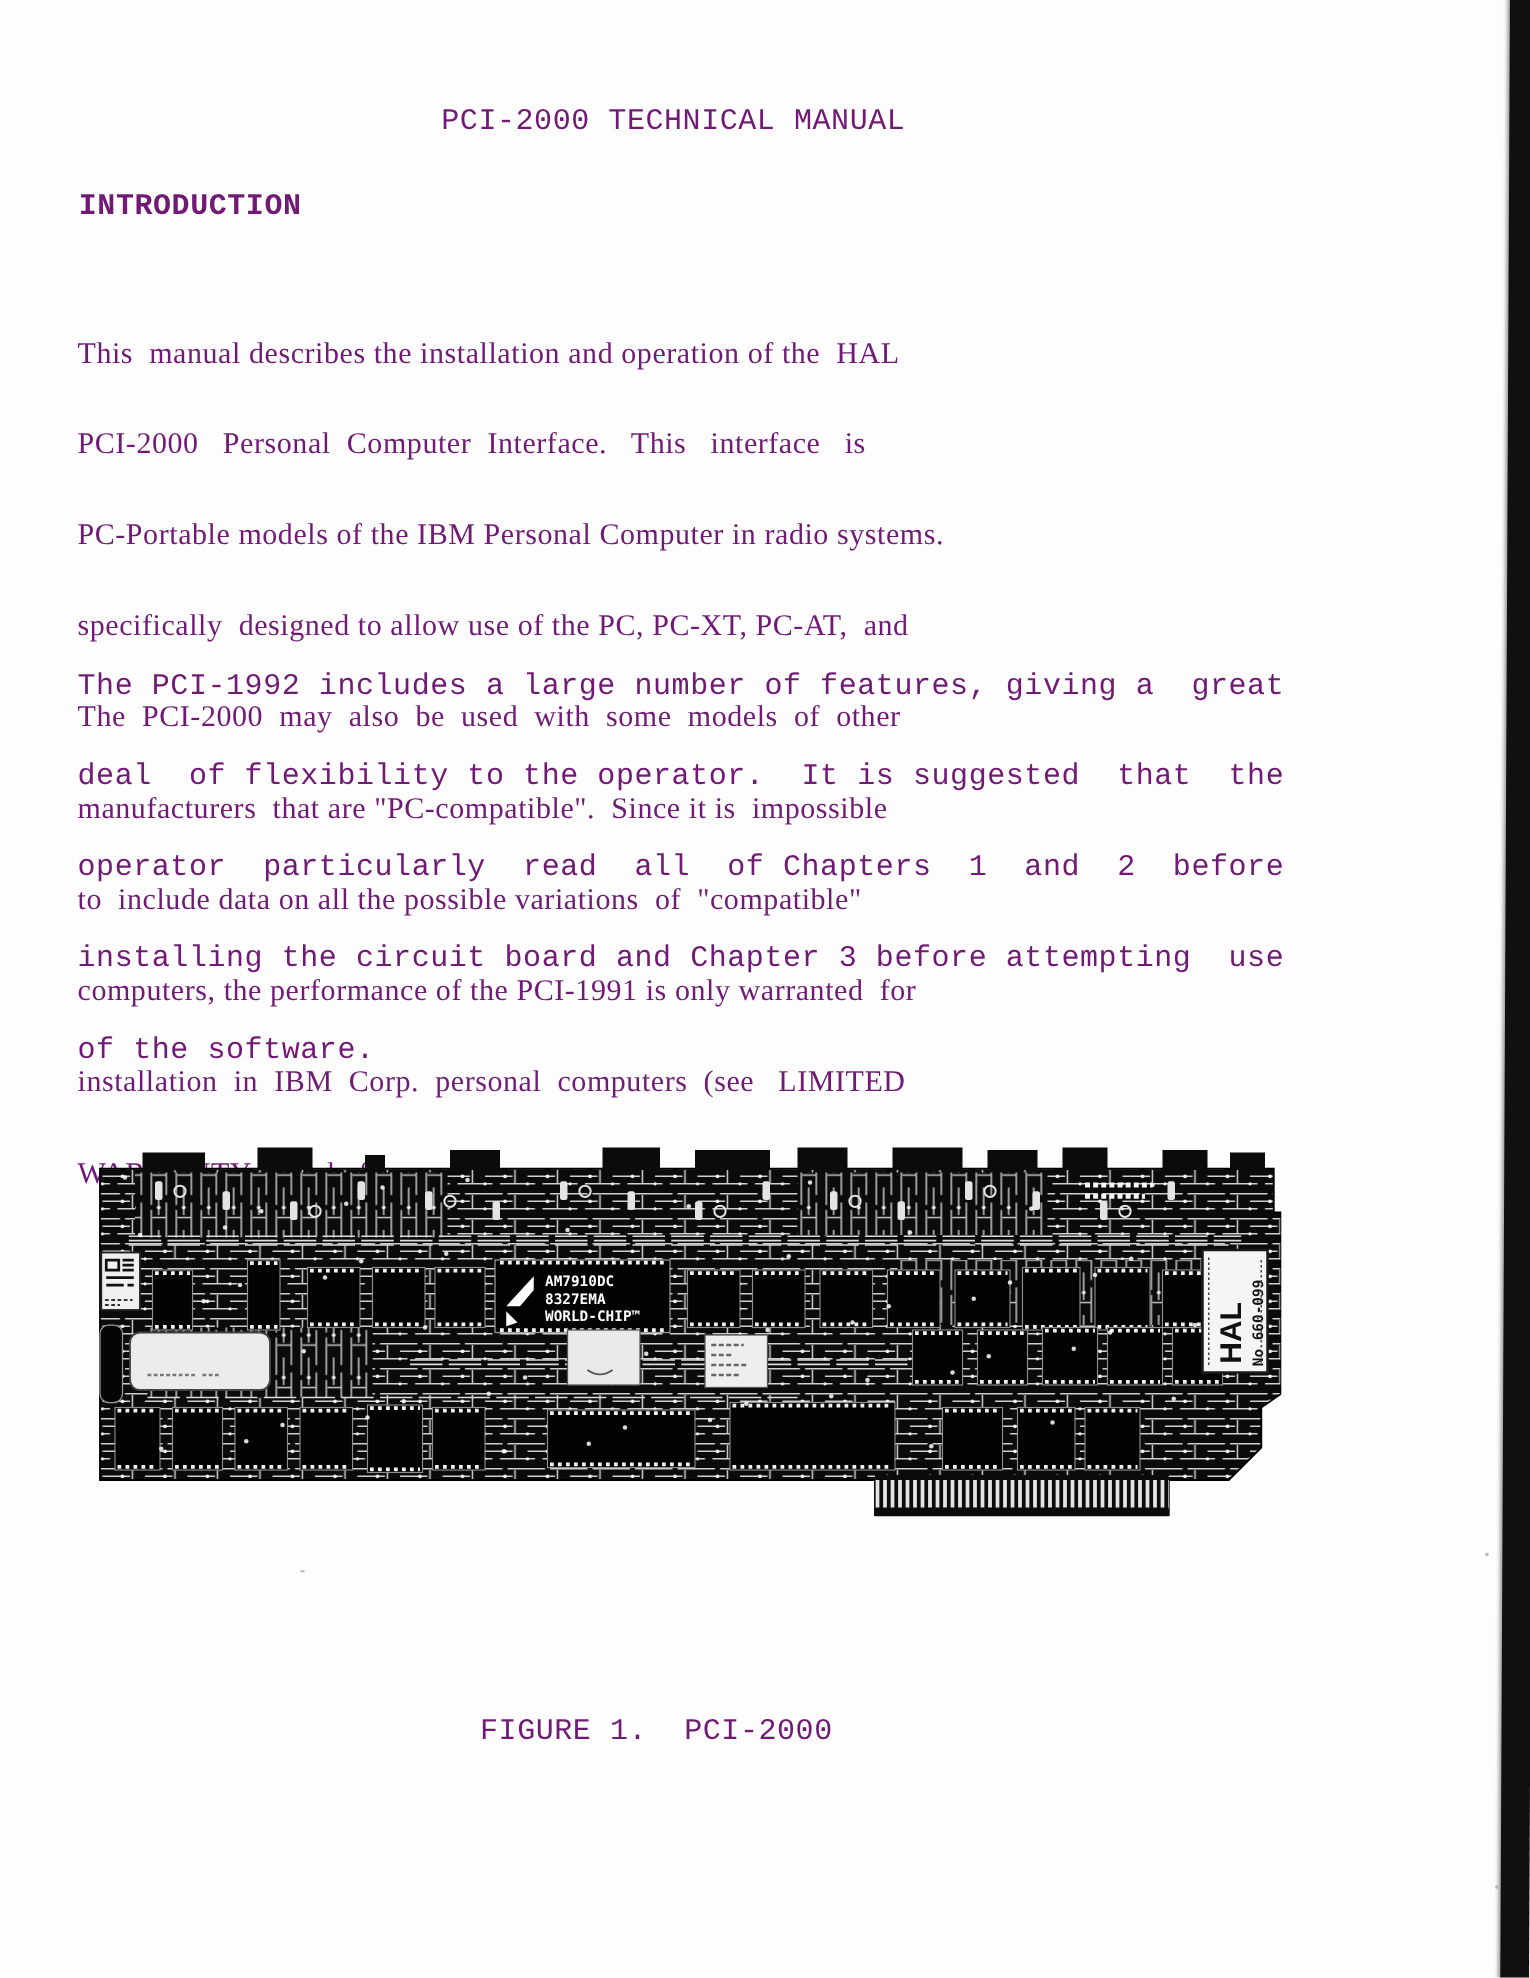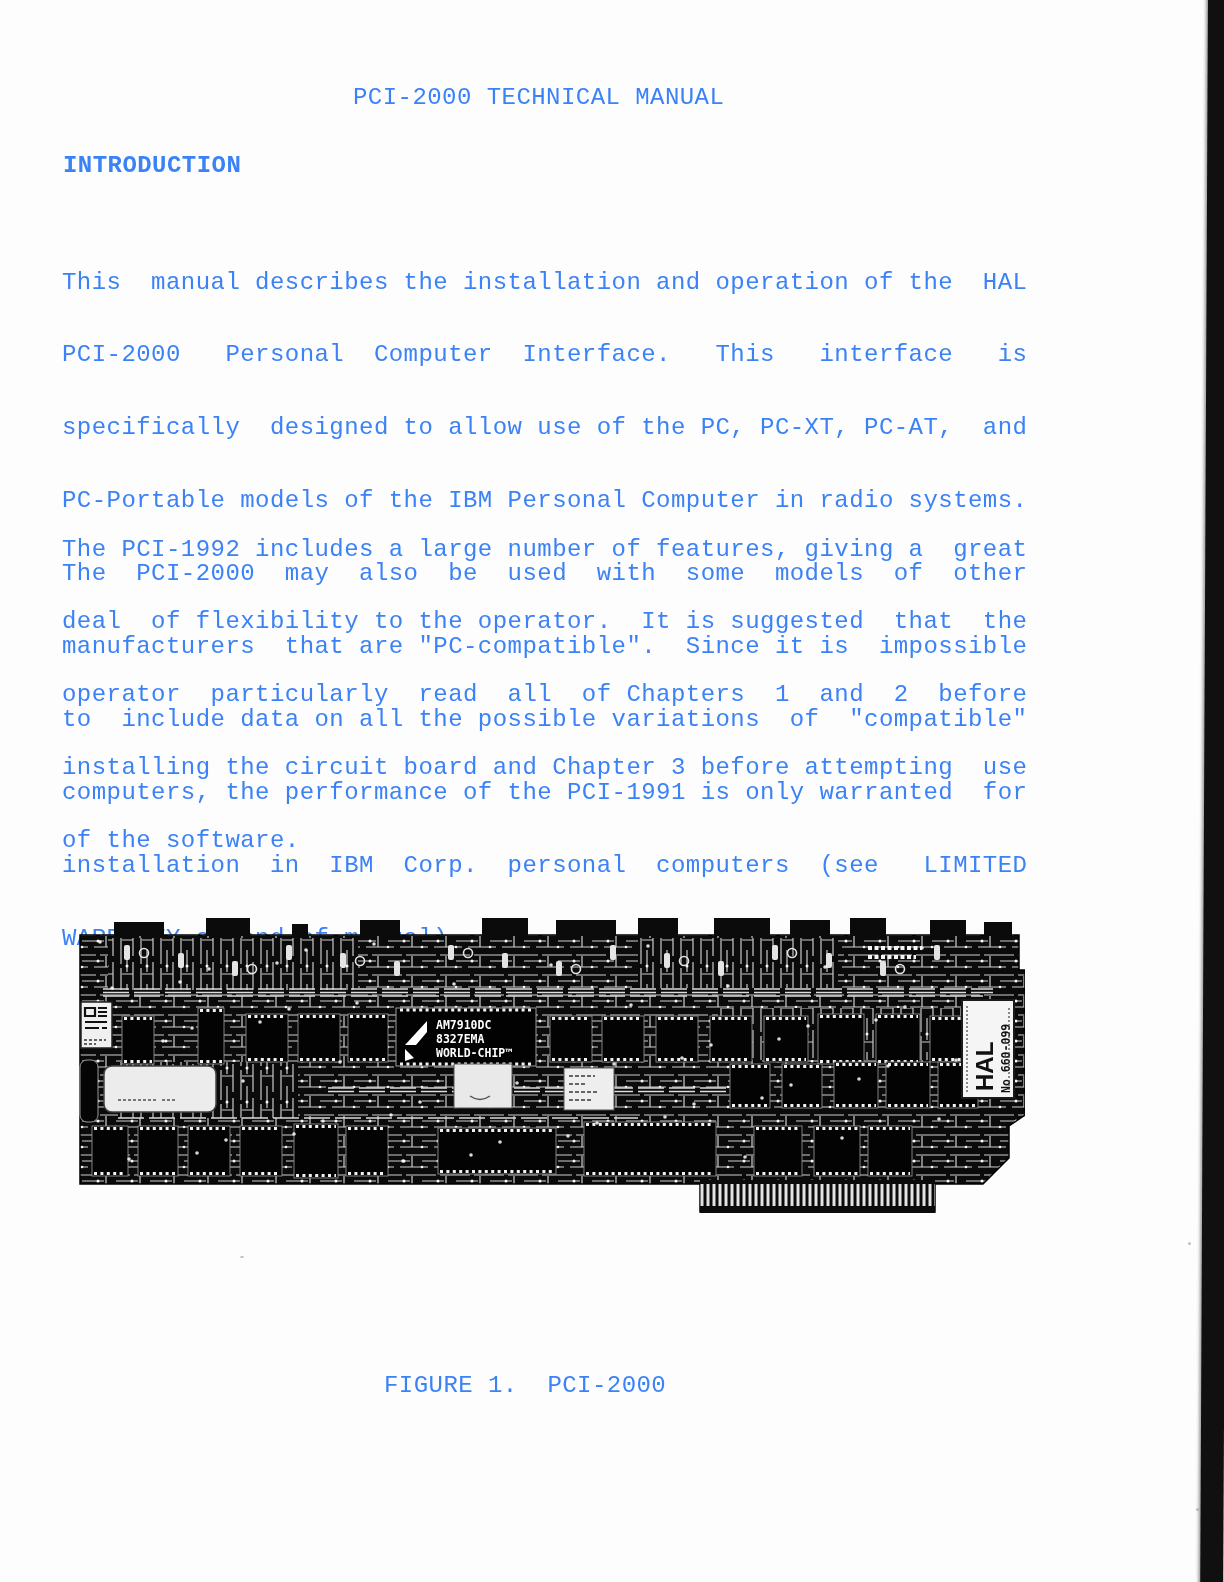--- a/index.html
+++ b/index.html
@@ -3,26 +3,26 @@
 <meta charset="utf-8">
 <style>
   html,body{margin:0;padding:0;}
   body{
     width:1224px;height:1582px;position:relative;background:#ffffff;
     font-family:"Liberation Mono","DejaVu Sans Mono",monospace;color:#1a1a1a;
   }
   .page{position:absolute;inset:0;background:#fdfdfd;overflow:hidden;}
   .mono{
     font-family:"Liberation Mono","DejaVu Sans Mono",monospace;
-    font-size:24px;letter-spacing:.45px;white-space:pre;color:#3b82f6;
+    font-size:24px;letter-spacing:.45px;white-space:pre;color:#701a75;
   }
   .title{position:absolute;top:84px;left:353px;}
   .heading{position:absolute;top:152px;left:63px;font-weight:bold;}
   .para{position:absolute;left:62px;line-height:24.3px;}
-  #para1{top:222px;}
+  #para1{top:222px;font-family:Liberation Serif, serif;}
   #para2{top:489px;}
   .caption{position:absolute;top:1372px;left:384px;}
   .figure{position:absolute;left:78px;top:912px;width:947px;height:302px;}
   .scan-bar{
     position:absolute;top:-8px;right:-7px;width:23px;height:1605px;background:#101010;
     transform:rotate(0.28deg);transform-origin:top right;
     box-shadow:-2px 0 3px rgba(70,70,70,.5);
   }
   .speck{position:absolute;background:#9a9a9a;width:3px;height:3px;border-radius:50%;opacity:.6;}
 </style>
@@ -31,22 +31,22 @@
 
 <div class="page">
 
   <div class="mono title">PCI-2000 TECHNICAL MANUAL</div>
 
   <div class="mono heading">INTRODUCTION</div>
 
   <div class="mono para" id="para1">
     <div>This  manual describes the installation and operation of the  HAL</div>
     <div>PCI-2000   Personal  Computer  Interface.   This   interface   is</div>
+    <div>PC-Portable models of the IBM Personal Computer in radio systems.</div>
     <div>specifically  designed to allow use of the PC, PC-XT, PC-AT,  and</div>
-    <div>PC-Portable models of the IBM Personal Computer in radio systems.</div>
     <div>The  PCI-2000  may  also  be  used  with  some  models  of  other</div>
     <div>manufacturers  that are "PC-compatible".  Since it is  impossible</div>
     <div>to  include data on all the possible variations  of  "compatible"</div>
     <div>computers, the performance of the PCI-1991 is only warranted  for</div>
     <div>installation  in  IBM  Corp.  personal  computers  (see   LIMITED</div>
     <div>WARRANTY at end of manual).</div>
   </div>
 
   <div class="mono para" id="para2">
     <div>The PCI-1992 includes a large number of features, giving a  great</div>

